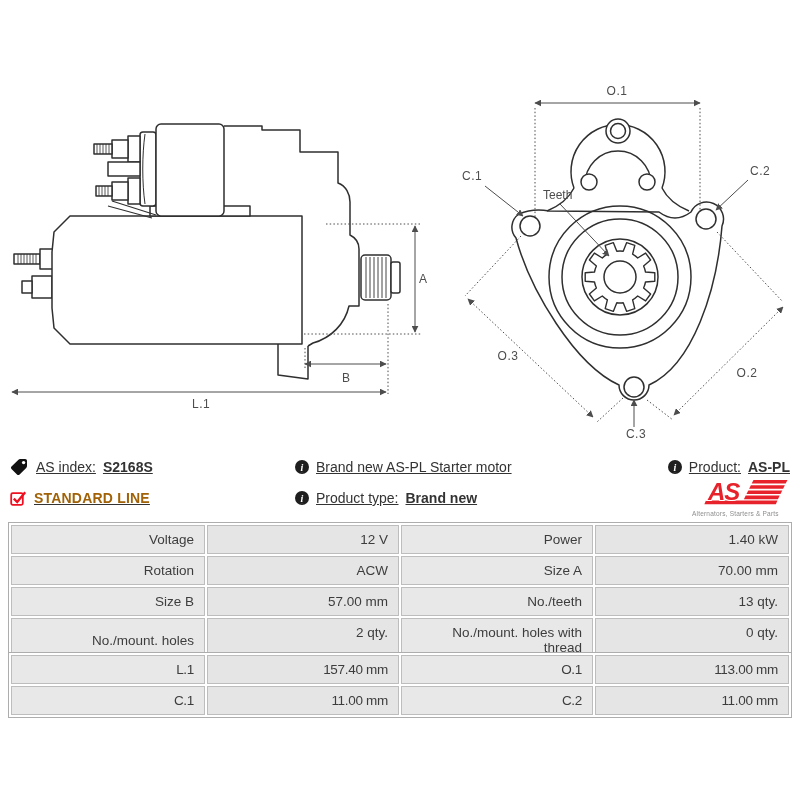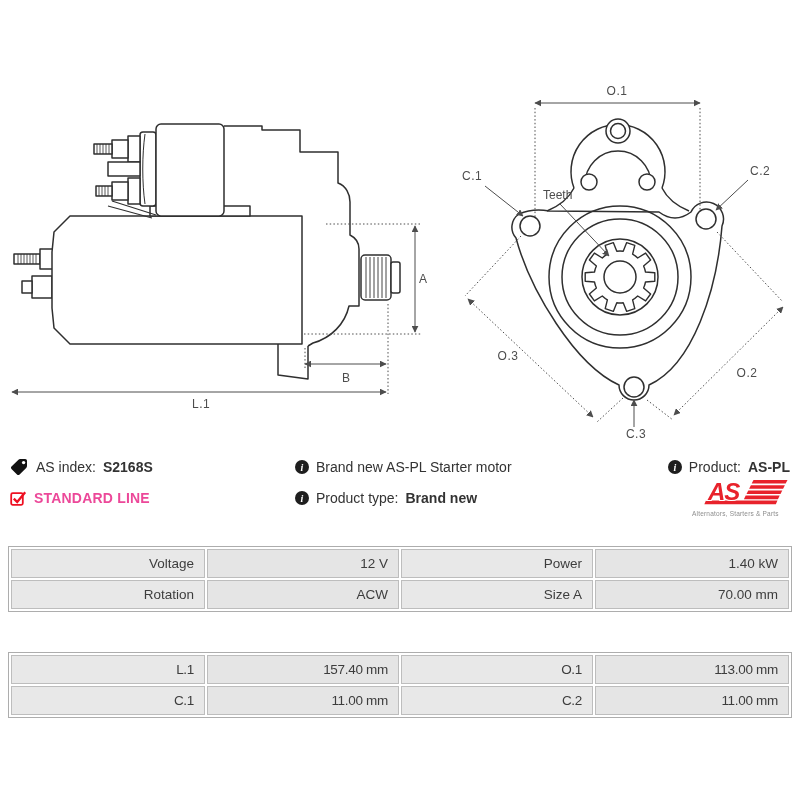--- a/index.html
+++ b/index.html
@@ -2,36 +2,36 @@
 <html><head>
 <meta charset="utf-8">
 <style>
   html,body{margin:0;padding:0;}
   body{width:800px;height:800px;background:#fff;position:relative;overflow:hidden;
        font-family:"Liberation Sans",sans-serif;color:#333;}
   
   .svg-abs{position:absolute;}
   .dim-label{font-size:12px;fill:#4d4d4d;font-family:"Liberation Sans",sans-serif;letter-spacing:.5px;}
   
-  .info-item{position:absolute;display:flex;align-items:center;gap:7px;height:20px;font-size:14px;color:#333;white-space:nowrap;}
+  .info-item{position:absolute;display:flex;align-items:center;gap:7px;height:20px;font-size:14px;color:#333;white-space:nowrap;text-decoration:underline;}
   .info-item .val{font-weight:bold;text-align:center;}
   .info-icon{width:14px;height:14px;border-radius:50%;background:#1e1e1e;color:#fff;
              font-size:10px;font-weight:bold;display:flex;align-items:center;justify-content:center;
              font-family:"Liberation Serif",serif;font-style:italic;flex:0 0 14px;}
-  .badge-red{color:#ec4899;font-weight:bold;letter-spacing:.2px;}
+  .badge-red{color:#a16207;font-weight:bold;letter-spacing:.2px;}
   .logo-box{position:absolute;right:8px;top:479px;width:100px;text-align:left;}
   .logo-tagline{font-size:6.5px;color:#8d8d8d;margin-top:0px;letter-spacing:.2px;white-space:nowrap;}
   
   table.spec{position:absolute;left:8px;width:784px;border-collapse:separate;border-spacing:2px;
              border:1px solid #adadad;background:#fff;table-layout:fixed;}
   table.spec td{border:1px solid #bdbdbd;font-size:13.5px;color:#3d3d3d;
                 padding:3px 10px;text-align:right;vertical-align:middle;height:21px;}
   td.lbl{background:#e8e8e8;}
   td.valcell{background:#e5e5e5;}
-  #tbl-main{top:522px;margin-top:24px;}
+  #tbl-main{top:522px;}
   #tbl-dims{top:652px;}
   #tbl-dims td{font-stretch:condensed;letter-spacing:-.3px;}
 </style>
 </head>
 <body>
 
 <svg class="svg-abs" style="left:8px;top:85px" width="425" height="335" viewBox="0 0 425 335">
   <defs>
     <marker id="ahL" viewBox="0 0 10 10" refX="9" refY="5" markerWidth="7" markerHeight="7" orient="auto-start-reverse">
       <path d="M0,0 L10,5 L0,10 Z" fill="#4d4d4d"></path>
@@ -236,20 +236,32 @@
     <td class="valcell">12 V</td>
     <td class="lbl">Power</td>
     <td class="valcell">1.40 kW</td>
   </tr>
   <tr>
     <td class="lbl">Rotation</td>
     <td class="valcell">ACW</td>
     <td class="lbl">Size A</td>
     <td class="valcell">70.00 mm</td>
   </tr>
+  <tr>
+    <td class="lbl">Size B</td>
+    <td class="valcell">57.00 mm</td>
+    <td class="lbl">No./teeth</td>
+    <td class="valcell">13 qty.</td>
+  </tr>
+  <tr style="height:44px">
+    <td class="lbl">No./mount. holes</td>
+    <td class="valcell" style="vertical-align:top;padding-top:6px">2 qty.</td>
+    <td class="lbl">No./mount. holes with thread</td>
+    <td class="valcell" style="vertical-align:top;padding-top:6px">0 qty.</td>
+  </tr>
 </tbody>
   </table>
 
 <table class="spec" id="tbl-dims">
   <colgroup>
       <col style="width:194px">
       <col style="width:192px">
       <col style="width:192px">
       <col>
     </colgroup>

